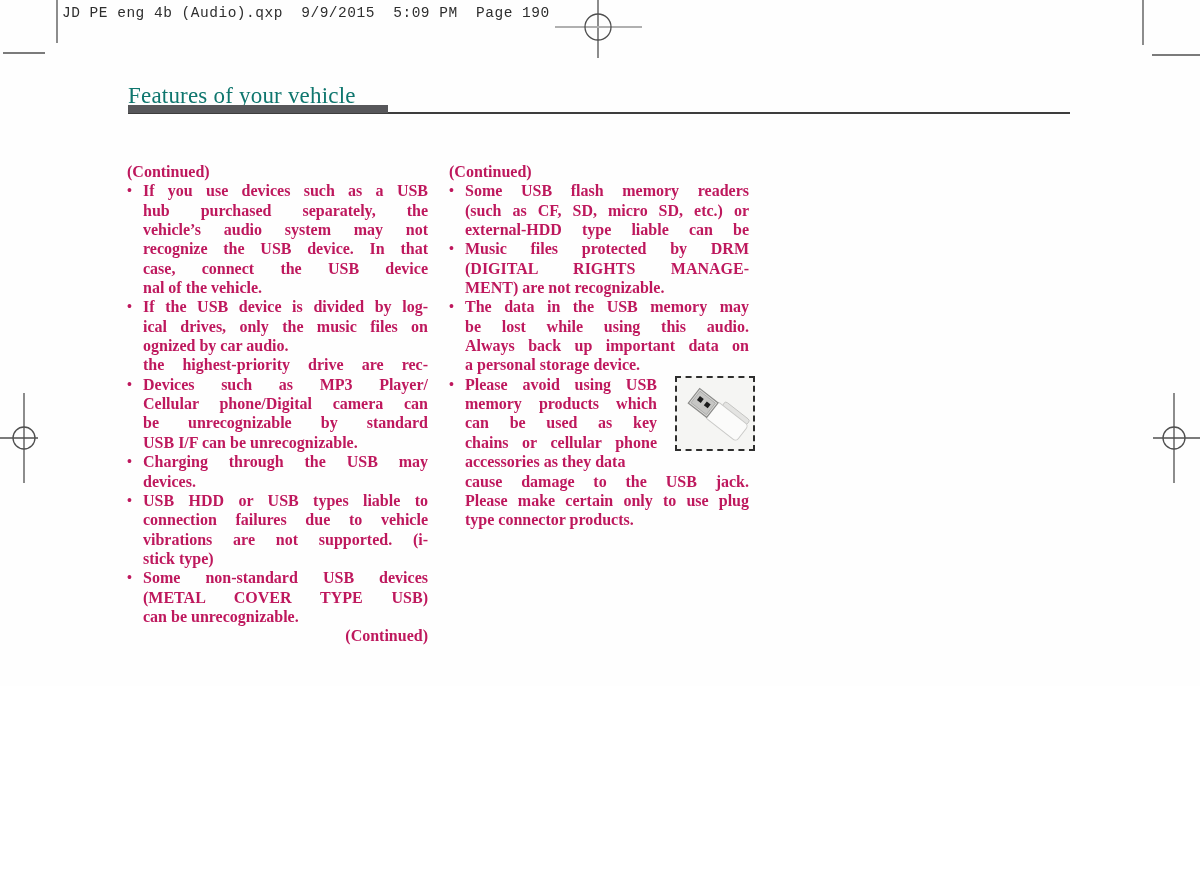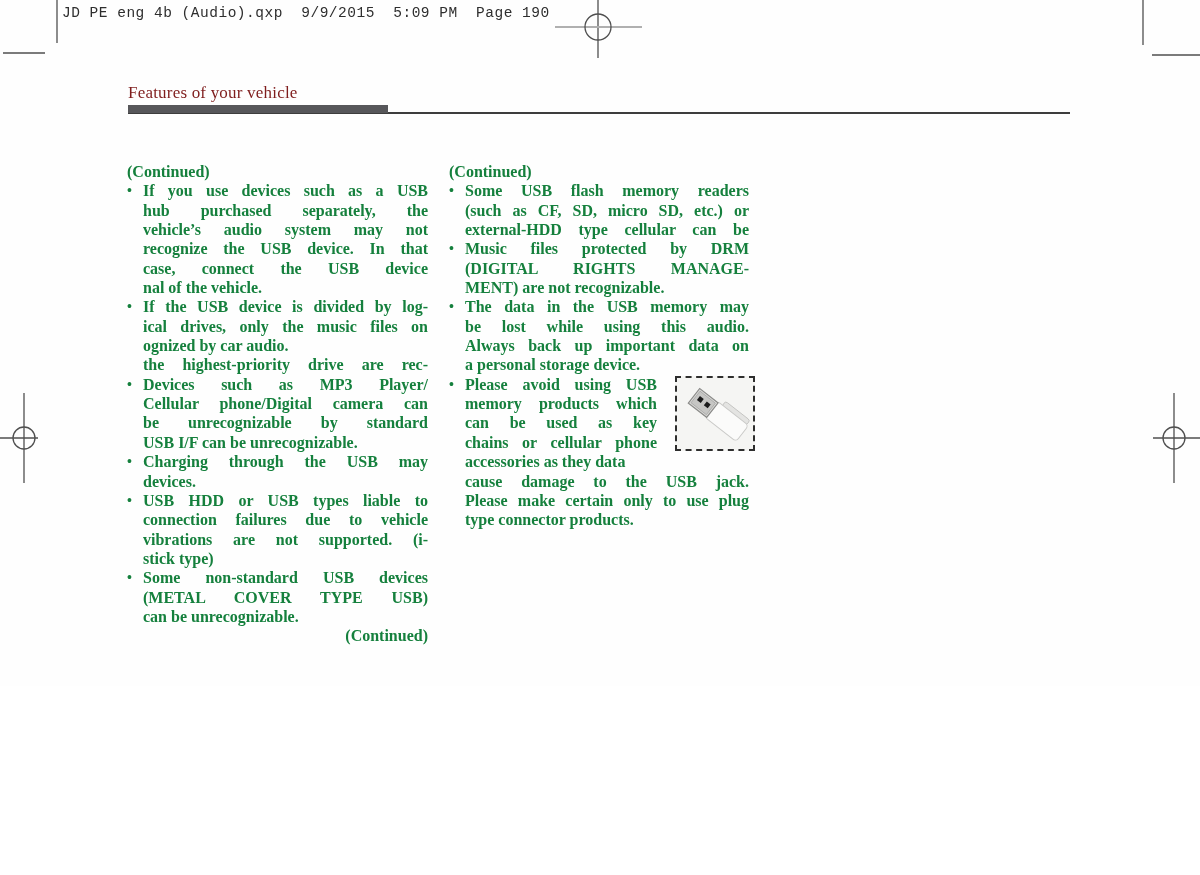--- a/index.html
+++ b/index.html
@@ -9,28 +9,28 @@
   }
   
   .slug{
     position:absolute;left:62px;top:5px;
     font-family:"Liberation Mono", monospace;
     font-size:14.5px;color:#2e2e2e;white-space:pre;letter-spacing:.5px;
   }
   
   .title{
     position:absolute;left:128px;top:83px;
-    font-size:17px;color:#7f1d1d;letter-spacing:.2px;
+    font-size:23px;color:#0f766e;letter-spacing:.2px;
   }
   .rule-thin{position:absolute;left:128px;top:112px;width:942px;height:2px;background:#3d3d3d;}
   .rule-thick{position:absolute;left:128px;top:105px;width:260px;height:8px;background:#57575a;}
   
   .col{
     position:absolute;top:162px;
-    font-weight:bold;font-size:16px;line-height:19.35px;color:#15803d;
+    font-weight:bold;font-size:16px;line-height:19.35px;color:#be185d;
   }
   #col-left{left:127px;width:301px;}
   #col-right{left:449px;width:300px;}
   .line{height:19.35px;overflow:hidden;}
   .line.j{text-align:justify;text-align-last:justify;}
   .line.n{margin-right:92px;}
   .plain.ar{text-align:right;}
   .bullet{display:flex;}
   .dot{flex:0 0 16px;width:16px;font-size:14px;}
   .bbody{flex:1 1 auto;position:relative;min-width:0;}
@@ -121,21 +121,21 @@
       </div>
       <div class="line plain ar">(Continued)</div>
     </div>
   <div class="col" id="col-right">
       <div class="line plain">(Continued)</div>
       <div class="bullet">
         <span class="dot">•</span>
         <div class="bbody">
           <div class="line j">Some USB flash memory readers</div>
           <div class="line j">(such as CF, SD, micro SD, etc.) or</div>
-          <div class="line j">external-HDD type cellular can be</div>
+          <div class="line j">external-HDD type liable can be</div>
         </div>
       </div>
       <div class="bullet">
         <span class="dot">•</span>
         <div class="bbody">
           <div class="line j">Music files protected by DRM</div>
           <div class="line j">(DIGITAL RIGHTS MANAGE-</div>
           <div class="line">MENT) are not recognizable.</div>
         </div>
       </div>

